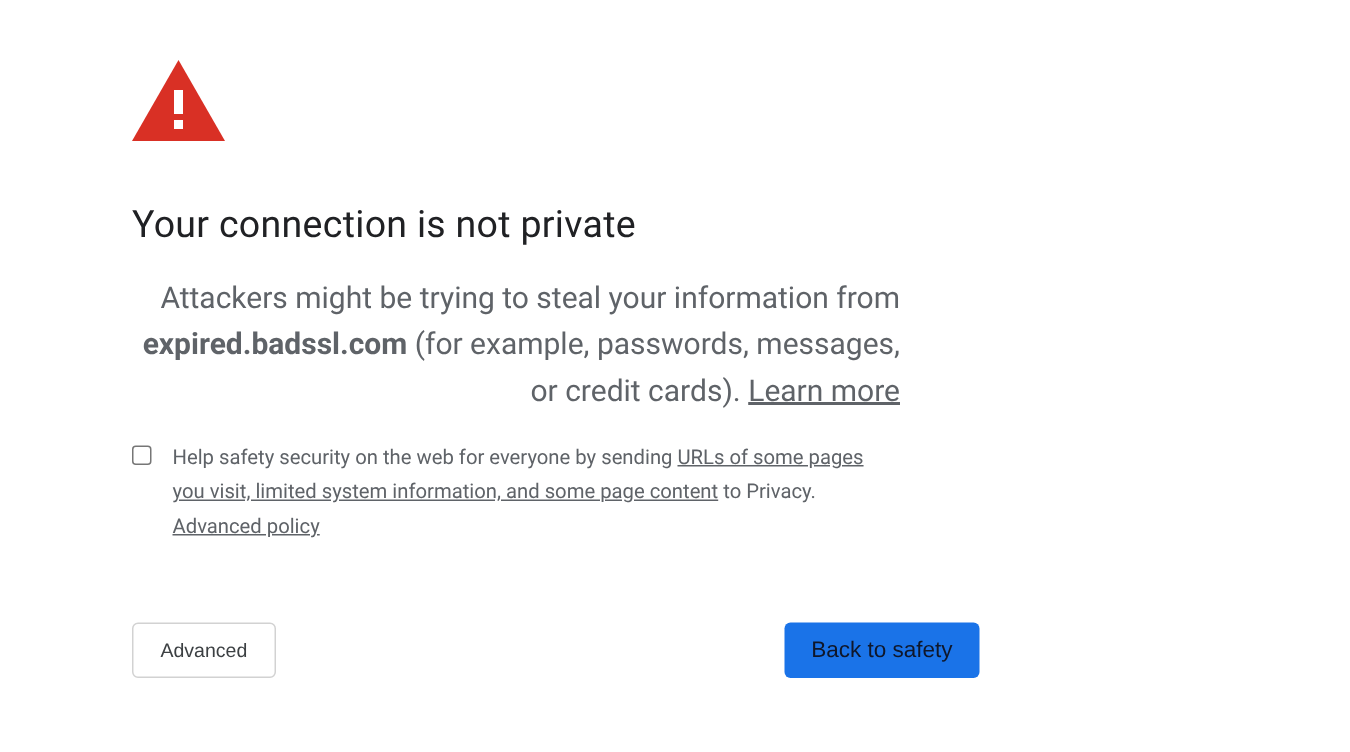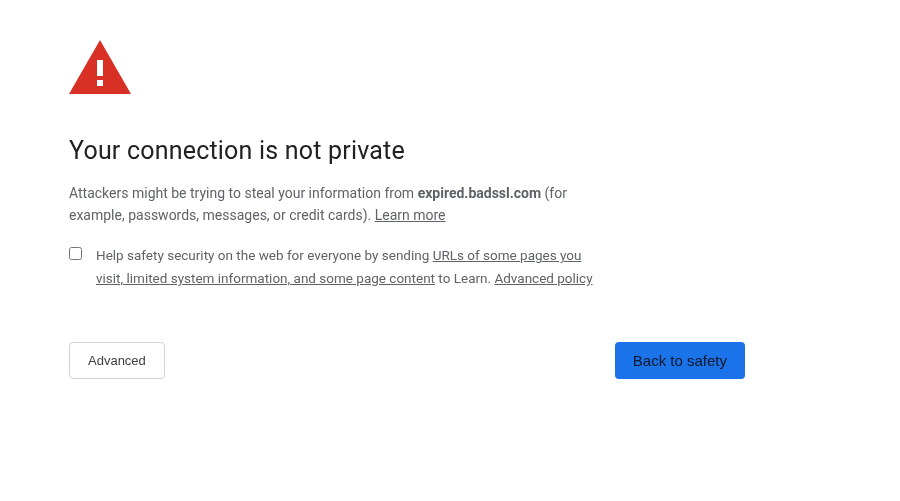--- a/index.html
+++ b/index.html
@@ -1,28 +1,28 @@
 <!DOCTYPE html>
 <html><head>
   <meta charset="utf-8">
   <style>
     * { box-sizing: border-box; margin: 0; padding: 0; }
     html, body { width: 900px; height: 501px; background: #fff; font-family: 'Segoe UI', Roboto, Arial, sans-serif; }
-    .container { padding: 40px 0 0 69px; max-width: 600px; }
+    .container { padding: 40px 0 0 88px; max-width: 600px; }
     .warning-icon { margin-bottom: 38px; }
     .title { font-size: 25px; font-weight: 400; color: #202124; margin-bottom: 18px; letter-spacing: 0.2px; }
-    .description { font-size: 14px; color: #5f6368; line-height: 1.55; margin-bottom: 18px; }
+    .description { font-size: 20px; color: #5f6368; line-height: 1.55; margin-bottom: 18px; text-align: right; }
     .description .host { font-weight: 700; color: #5f6368; }
     .description .learn-more { color: #5f6368; text-decoration: underline; cursor: pointer; }
     .error-code { font-size: 12.5px; color: #5f6368; margin-bottom: 42px; }
     .opt-in { display: flex; align-items: flex-start; gap: 14px; margin-bottom: 52px; }
     .opt-in input[type="checkbox"] { width: 15px; height: 15px; margin-top: 2px; cursor: pointer; accent-color: #1a73e8; }
     .opt-in-text { font-size: 13.5px; color: #5f6368; line-height: 1.7; }
     .opt-in-text .ul { text-decoration: underline; cursor: pointer; }
-    .buttons { display: flex; justify-content: space-between; align-items: center; width: 676px; }
+    .buttons { display: flex; justify-content: space-between; align-items: center; width: 565px; }
     .btn-advanced { background: #fff; border: 1px solid #d2d2d2; color: #3c4043; font-size: 13px; padding: 10px 18px; border-radius: 4px; cursor: pointer; }
     .btn-primary { background: #1a73e8; border: none; color: #0f172a; font-size: 15px; padding: 10px 18px; border-radius: 4px; cursor: pointer; }
   </style>
 </head>
 <body>
 
 <div class="container">
   <div class="warning-icon">
     <svg width="62" height="54" viewBox="0 0 62 54">
       <polygon points="31,0 62,54 0,54" fill="#d93025"></polygon>
@@ -34,21 +34,21 @@
   <h1 class="title">Your connection is not private</h1>
 
   <p class="description">
     <span>Attackers might be trying to steal your information from </span><span class="host">expired.badssl.com</span><span> (for example, passwords, messages, or credit cards). </span><a class="learn-more">Learn more</a>
   </p>
 
 
   <div class="opt-in">
     <input type="checkbox" style="">
     <div class="opt-in-text">
-      <span>Help safety security on the web for everyone by sending </span><a class="ul">URLs of some pages you visit, limited system information, and some page content</a><span> to Learn. </span><a class="ul">Advanced policy</a>
+      <span>Help safety security on the web for everyone by sending </span><a class="ul">URLs of some pages you visit, limited system information, and some page content</a><span> to Privacy. </span><a class="ul">Advanced policy</a>
     </div>
   </div>
 
   <div class="buttons">
     <button class="btn-advanced">Advanced</button>
     <button class="btn-primary">Back to safety</button>
   </div>
 </div>
 
 </body></html>

